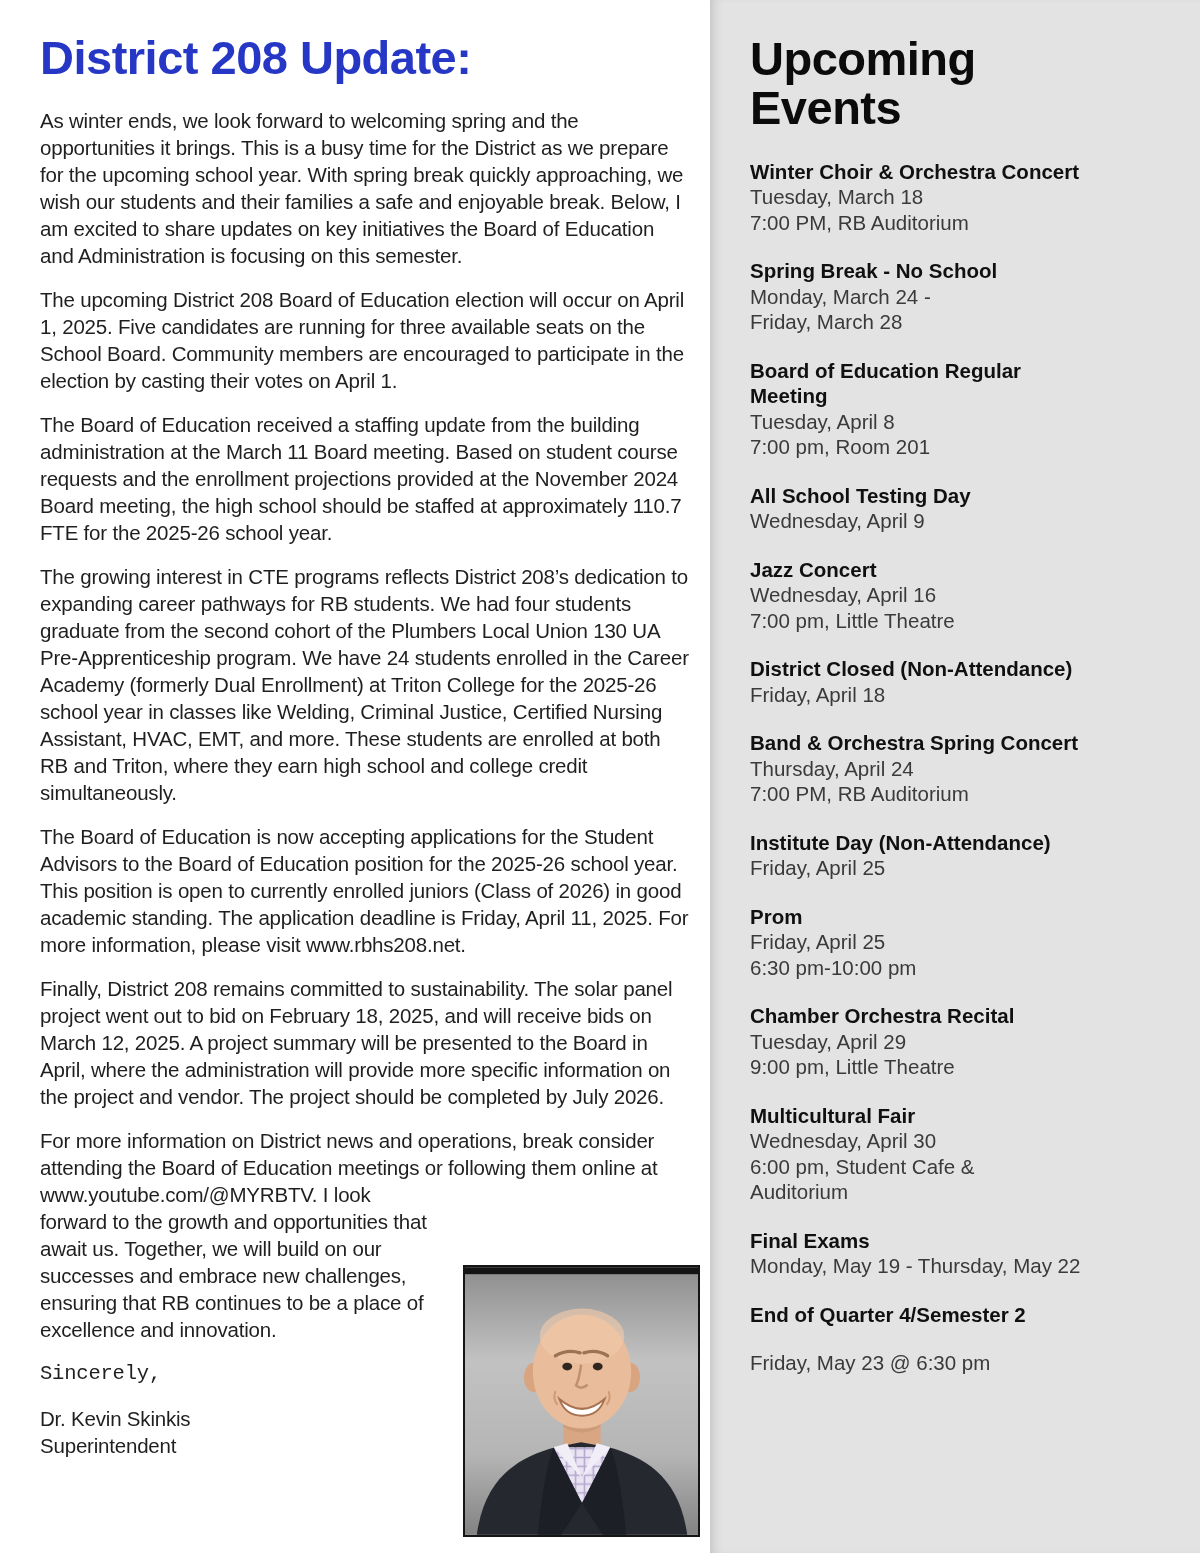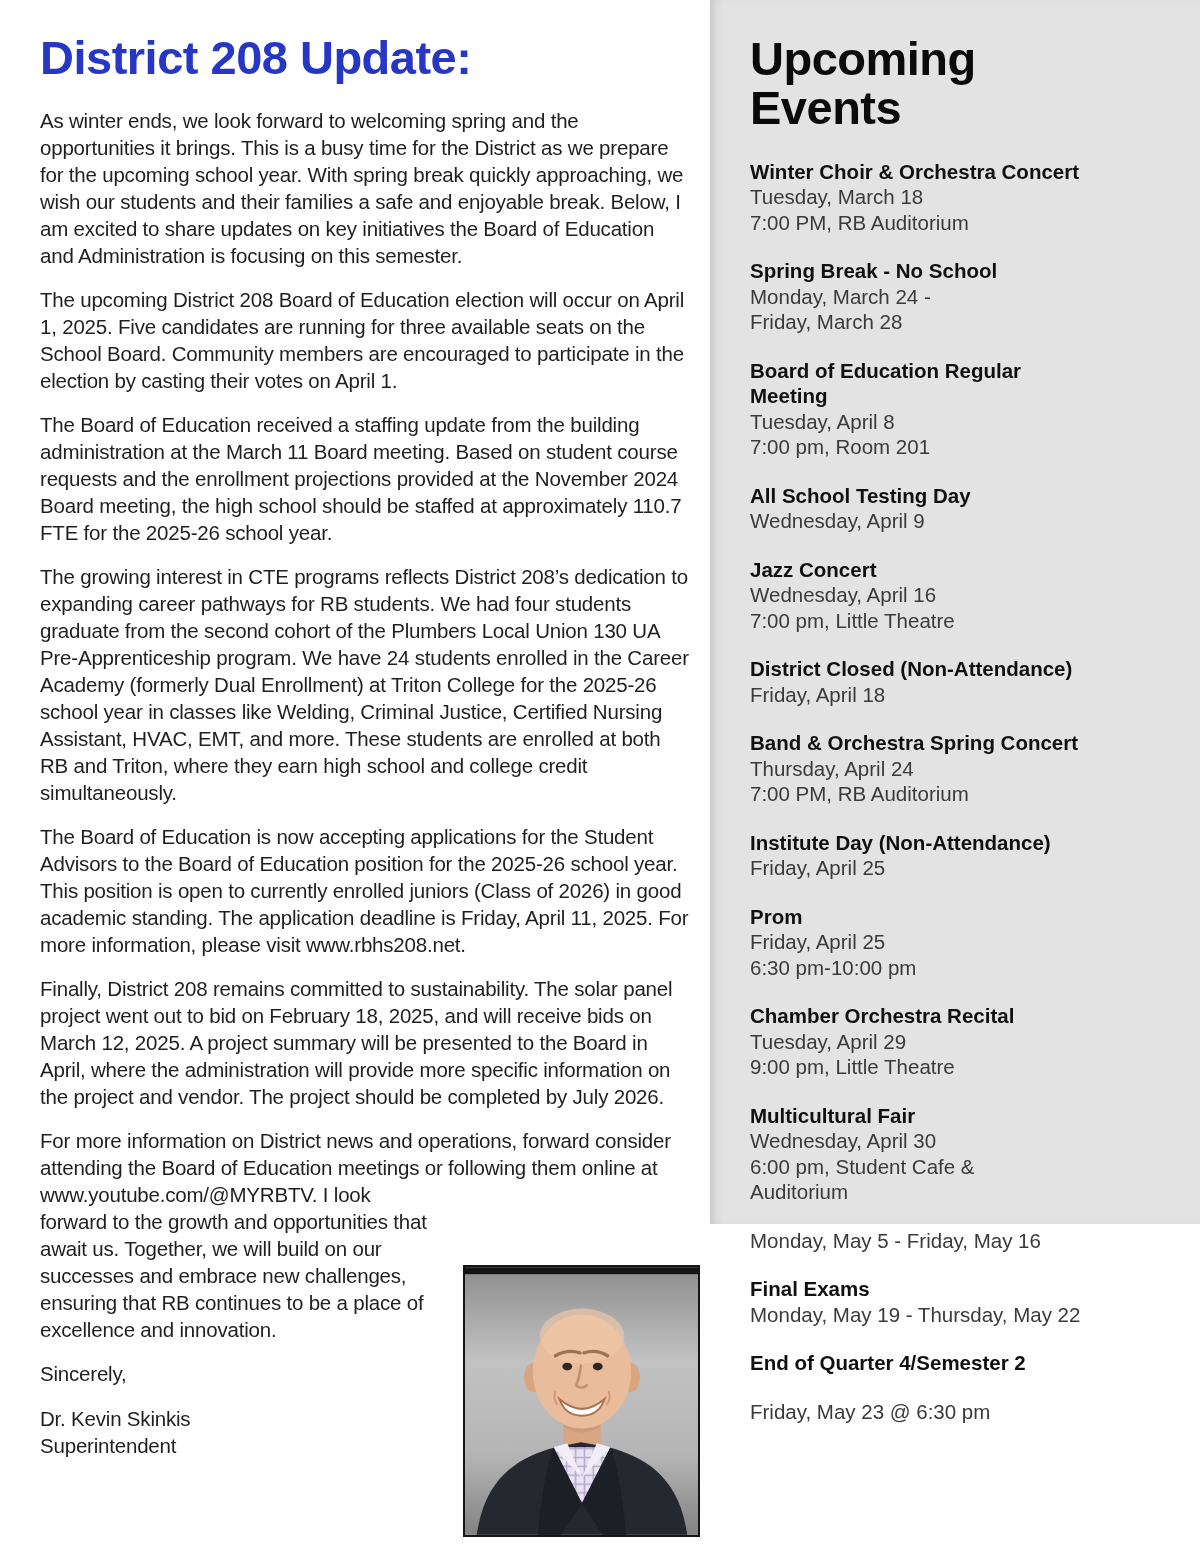--- a/index.html
+++ b/index.html
@@ -25,35 +25,35 @@
     margin-bottom: 22px;
   }
   .body-para {
     font-size: 20.5px; line-height: 27px;
     color: var(--text-color, #1f1f1f);
     letter-spacing: -0.2px;
     margin-bottom: 17px;
   }
   .para-intro { margin-bottom: 0; }
   .para-wrap  { margin-right: 258px; }
-  .signoff    { margin-top: 6px; margin-bottom: 14px; }
+  .signoff    { margin-top: 6px; margin-bottom: 14px; font-family: Liberation Mono, monospace; }
   .signature  { margin-top: 18px; }
 
   .photo {
     position: absolute;
     right: 10px; bottom: 16px;
     width: 237px; height: 272px;
     border: 2px solid #151515;
     background: #a9a9a9;
   }
   .photo svg { display: block; width: 100%; height: 100%; }
 
   
   .sidebar {
-    width: 490px; height: 1224px;
+    width: 490px; height: 1553px;
     background: var(--sidebar-bg, #e3e3e3);
     padding: 34px 12px 20px 40px;
     box-shadow: inset 10px 0 14px -10px rgba(0,0,0,0.22);
   }
   .events-title {
     font-size: 47px; font-weight: 700;
     color: #0b0b0b; line-height: 1.05;
     letter-spacing: -0.5px;
     white-space: pre-line;
     margin-bottom: 26px;
@@ -83,21 +83,21 @@
       <p class="body-para">The upcoming District 208 Board of Education election will occur on April 1, 2025. Five candidates are running for three available seats on the School Board. Community members are encouraged to participate in the election by casting their votes on April 1.</p>
 
       <p class="body-para">The Board of Education received a staffing update from the building administration at the March 11 Board meeting. Based on student course requests and the enrollment projections provided at the November 2024 Board meeting, the high school should be staffed at approximately 110.7 FTE for the 2025-26 school year.</p>
 
       <p class="body-para">The growing interest in CTE programs reflects District 208’s dedication to expanding career pathways for RB students. We had four students graduate from the second cohort of the Plumbers Local Union 130 UA Pre-Apprenticeship program. We have 24 students enrolled in the Career Academy (formerly Dual Enrollment) at Triton College for the 2025-26 school year in classes like Welding, Criminal Justice, Certified Nursing Assistant, HVAC, EMT, and more. These students are enrolled at both RB and Triton, where they earn high school and college credit simultaneously.</p>
 
       <p class="body-para">The Board of Education is now accepting applications for the Student Advisors to the Board of Education position for the 2025-26 school year. This position is open to currently enrolled juniors (Class of 2026) in good academic standing. The application deadline is Friday, April 11, 2025. For more information, please visit www.rbhs208.net.</p>
 
       <p class="body-para">Finally, District 208 remains committed to sustainability. The solar panel project went out to bid on February 18, 2025, and will receive bids on March 12, 2025. A project summary will be presented to the Board in April, where the administration will provide more specific information on the project and vendor. The project should be completed by July 2026.</p>
 
-    <p class="body-para para-intro">For more information on District news and operations, forward consider attending the Board of Education meetings or following them online at</p>
+    <p class="body-para para-intro">For more information on District news and operations, break consider attending the Board of Education meetings or following them online at</p>
     <p class="body-para para-wrap">www.youtube.com/@MYRBTV. I look forward to the growth and opportunities that await us. Together, we will build on our successes and embrace new challenges, ensuring that RB continues to be a place of excellence and innovation.</p>
 
     <p class="body-para signoff">Sincerely,</p>
 
     <p class="body-para signature"><span>Dr. Kevin Skinkis</span><br><span>Superintendent</span></p>
 
     <div class="photo">
       <svg viewBox="0 0 237 272" xmlns="http://www.w3.org/2000/svg" role="img">
         <defs>
           <linearGradient id="pbg" x1="0" y1="0" x2="0" y2="1">
@@ -213,21 +213,20 @@
         </div>
 
         <div class="event">
           <div class="event-title">Multicultural Fair</div>
           <div class="event-details">Wednesday, April 30
 6:00 pm, Student Cafe &amp;
 Auditorium</div>
         </div>
 
         <div class="event">
-          <div class="event-details">Monday, May 5 - Friday, May 16</div>
         </div>
 
         <div class="event">
           <div class="event-title">Final Exams</div>
           <div class="event-details">Monday, May 19 - Thursday, May 22</div>
         </div>
 
         <div class="event">
           <div class="event-title">End of Quarter 4/Semester 2</div>
         </div>

